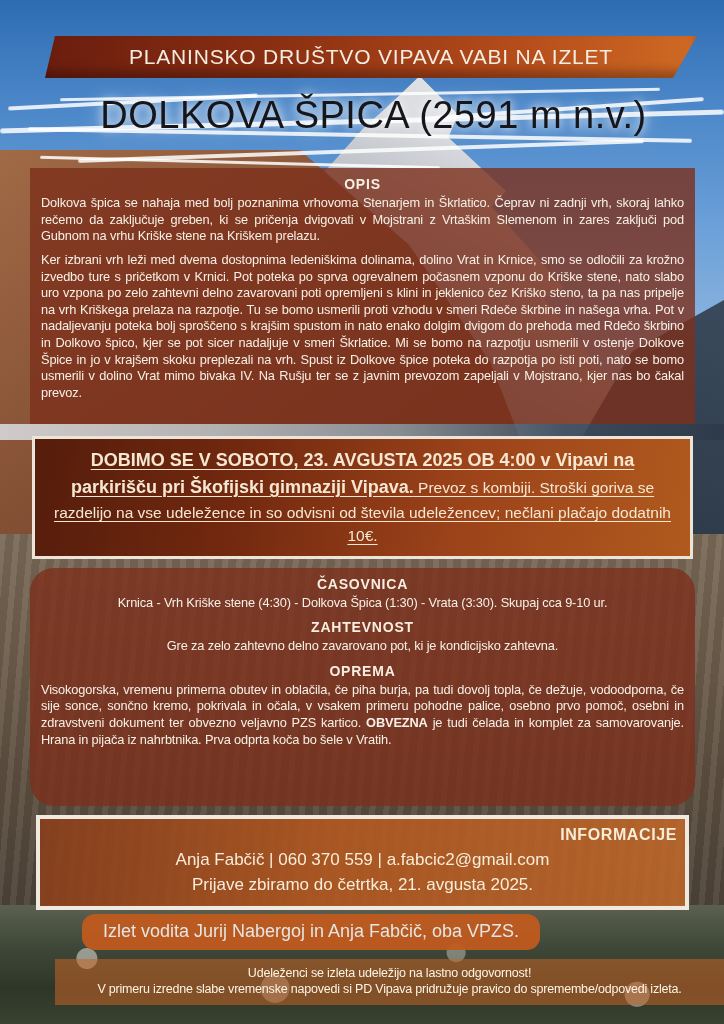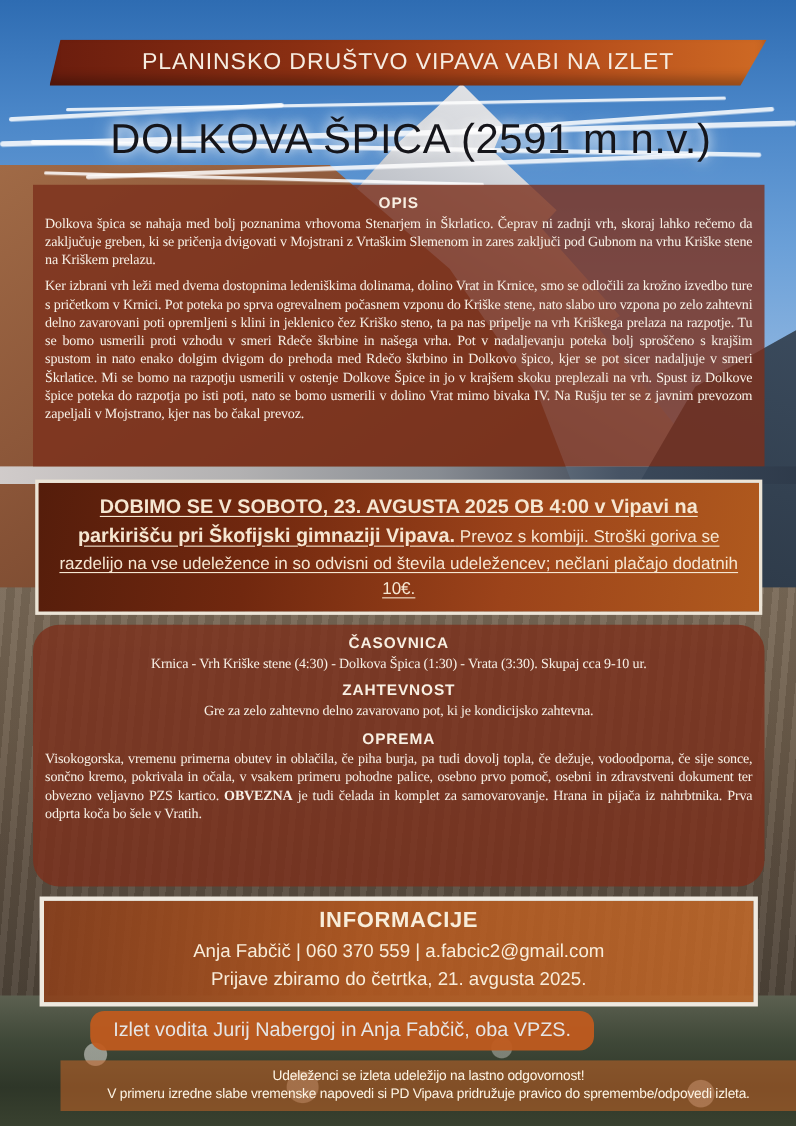--- a/index.html
+++ b/index.html
@@ -43,49 +43,49 @@
 
   
   .scrib{position:absolute;background:#fff;border-radius:6px;opacity:.85;filter:blur(.6px);}
   .s1{top:100px;left:8px;width:250px;height:4px;transform:rotate(-3deg);}
   .s2{top:93px;left:60px;width:600px;height:3px;transform:rotate(-1deg);}
   .s3{top:119px;left:0;width:724px;height:5px;transform:rotate(-1.5deg);}
   .s4{top:133px;left:28px;width:664px;height:4px;transform:rotate(1deg);}
   .s5{top:149px;left:78px;width:566px;height:4px;transform:rotate(-2deg);}
   .s6{top:161px;left:40px;width:400px;height:3px;transform:rotate(1.5deg);}
   .s7{top:107px;left:420px;width:284px;height:4px;transform:rotate(-4deg);}
-  .title{position:absolute;top:94px;left:0;right:0;text-align:center;margin:12px;
+  .title{position:absolute;top:94px;left:0;right:0;text-align:center;margin:0;
        font-size:38px;font-weight:400;letter-spacing:.5px;color:#15151a;
        text-shadow:0 0 10px rgba(255,255,255,.95),0 0 22px rgba(255,255,255,.75);padding-left:23px;}
 
   
   .content{position:absolute;top:168px;left:0;right:0;}
   .panel{background:rgba(124,48,28,.8);color:#f7f0e6;padding:6px 11px 8px;box-sizing:border-box;}
   .panel h2{font-size:14px;font-weight:700;text-align:center;margin:2px 0 3px;
        letter-spacing:.8px;color:#f8efe2;}
-  .panel p{font-size:12.8px;line-height:1.3;letter-spacing:-.15px;margin:0 0 7px;font-family:Liberation Serif, serif;}
+  .panel p{font-size:12.8px;line-height:1.3;letter-spacing:-.15px;margin:0 0 7px;}
   .just{text-align:justify;}
   .ctr{text-align:center;}
   .opis{margin:0 29px 0 30px;min-height:256px;}
   .sections{margin:9px 29px 0 30px;min-height:238px;border-radius:24px;}
   .sections h2{margin-top:8px;}
   .sections h2:first-child{margin-top:2px;}
 
   .meeting{margin:12px 31px 0 32px;min-height:92px;box-sizing:border-box;
        border:3px solid #ece4d6;
        background:linear-gradient(100deg,#551d0b 0%,#71280f 30%,#9c431a 65%,#b05a1e 100%);
        display:flex;align-items:flex-end;justify-content:center;text-align:center;padding:8px 12px;}
   .meeting p{margin:0;color:#f6e7d2;font-size:15.5px;line-height:1.5;
        text-decoration:underline;text-underline-offset:3px;}
   .meeting strong{font-size:18px;}
 
   .info{margin:9px 35px 0 36px;box-sizing:border-box;border:4px solid #efe9df;
        background:linear-gradient(100deg,rgba(138,62,26,.88) 0%,rgba(178,88,32,.9) 45%,rgba(198,106,40,.82) 100%);
        color:#f8edda;text-align:center;padding:5px 8px 8px;}
-  .info h2{font-size:20px;margin:2px 0 3px;letter-spacing:.6px;}
+  .info h2{font-size:16px;margin:2px 0 3px;letter-spacing:.6px;text-align:right;}
   .info p{font-size:17px;margin:0;line-height:1.5;}
 
   .leaders{margin:4px 0 0 82px;width:458px;height:36px;background:rgba(192,90,30,.94);
        display:flex;align-items:center;justify-content:center;
        color:#e5e5e5;font-size:18px;border-radius:13px;}
 
   .disclaimer{margin:9px 0 0 55px;width:669px;box-sizing:border-box;
        background:rgba(198,100,38,.55);text-align:center;color:#fdf4e4;
        padding:6px 6px 7px;}
   .disclaimer p{font-size:12.5px;letter-spacing:-.2px;margin:0;line-height:1.35;}

